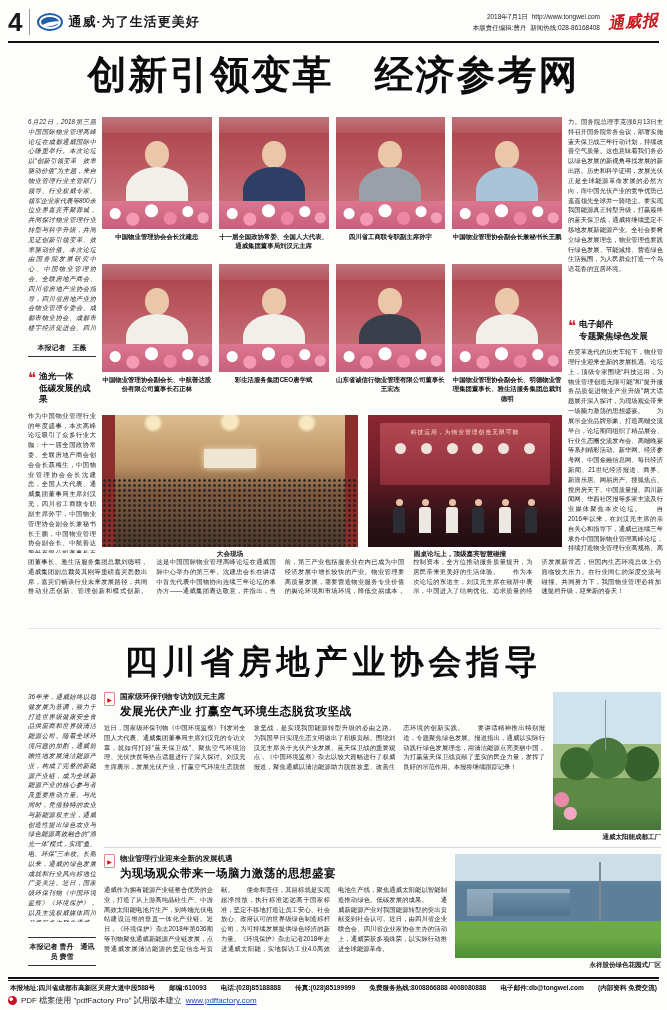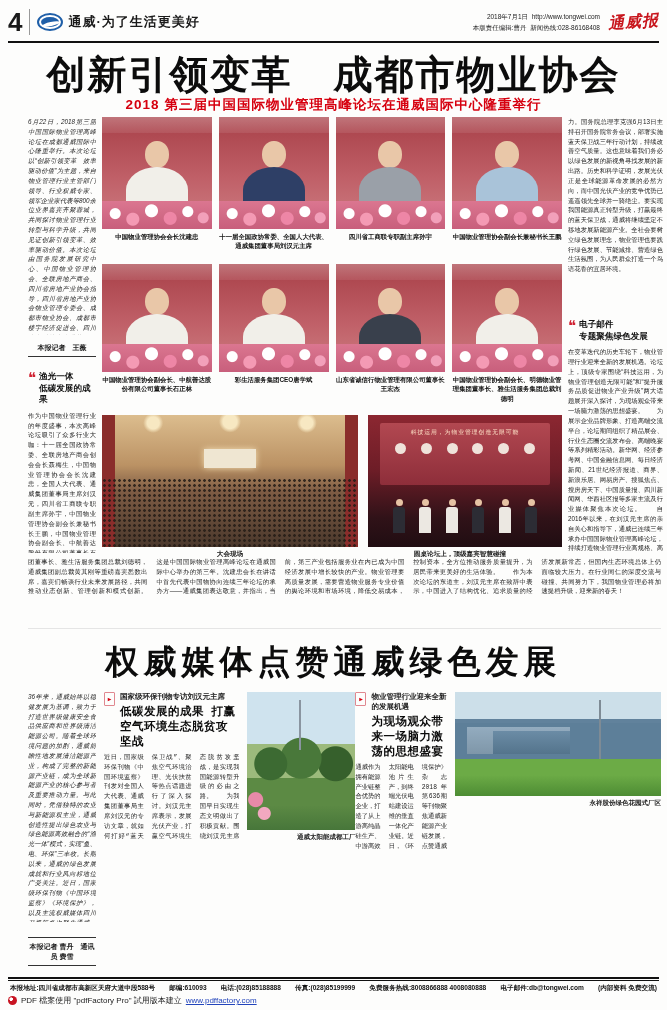--- a/index.html
+++ b/index.html
@@ -80,21 +80,21 @@
   .bigcap .cap2 { flex:1; text-align:center; font-size:6.6px; font-weight:bold; }
 
   
   .a1-bottom { position:absolute; top:557px; left:28px; right:6px; height:72px; column-count:5; column-gap:9px; font-size:6.3px; line-height:1.56; text-align:justify; color:#222; overflow:hidden; border-bottom:1px solid #e5e5e5; padding-bottom:2px; }
 
   
   .a2-headline { position:absolute; top:640px; left:0; right:0; text-align:center; font-size:33px; font-weight:900; letter-spacing:5px; color:#0c0c0c; }
   .a2 { position:absolute; top:692px; left:28px; right:6px; height:282px; display:flex; gap:8px; }
   .a2-left { width:68px; flex:0 0 auto; display:flex; flex-direction:column; }
   .a2-left .byline { margin-top:auto; border-top:1px solid #333; }
-  .a2-main { flex:1; display:flex; min-width:0;font-family:Liberation Mono, monospace; }
+  .a2-main { flex:1; display:flex; flex-direction:column; min-width:0; }
   .sub-row { display:flex; gap:8px; }
   .sub-art { flex:1; min-width:0; }
   .kicker-wrap { display:flex; gap:5px; margin-bottom:4px; }
   .flag { width:11px; height:14px; border:1px solid #e08890; border-radius:1px; flex:0 0 auto; display:flex; align-items:center; justify-content:center; }
   .flag::before { content:"▶"; color:#d6000f; font-size:6px; }
   .kicker { font-size:7.5px; font-weight:bold; color:#222; }
   .sub-title { font-size:11.5px; font-weight:900; color:#0c0c0c; margin-top:2px; letter-spacing:0.5px; }
   .sub-body { column-count:3; column-gap:8px; font-size:6.3px; line-height:1.56; text-align:justify; color:#222; overflow:hidden; }
   .sub1-body { height:96px; }
   .sub2-body { height:92px; }
@@ -138,22 +138,21 @@
     <div class="hdr-right">
       <div class="hdr-meta">
         <div><span>2018年7月1日</span>&nbsp;&nbsp;<span>http://www.tongwei.com</span></div>
         <div><span>本版责任编辑:曹丹</span>&nbsp;&nbsp;<span>新闻热线:028-86168408</span></div>
       </div>
       <div class="masthead">通威报</div>
     </div>
   </div>
   <div class="hdr-rule"></div>
 
-  <div class="headline">创新引领变革　成都市物业协会</div>
-  <div class="subhead">2018 第三届中国国际物业管理高峰论坛在通威国际中心隆重举行</div>
+  <div class="headline">创新引领变革　经济参考网</div>
 
   <div class="a1">
 
     <div class="colL">
       <div class="body-txt italic" style="height:218px;">6月22日，2018第三届中国国际物业管理高峰论坛在成都通威国际中心隆重举行。本次论坛以“创新引领变革　效率驱动价值”为主题，来自物业管理行业主管部门领导、行业权威专家、领军企业家代表等800余位业界嘉宾齐聚蓉城，共同探讨物业管理行业转型与科学升级，共同见证创新引领变革、效率驱动价值。本次论坛由国务院发展研究中心、中国物业管理协会、全联房地产商会、四川省房地产业协会指导，四川省房地产业协会物业管理专委会、成都市物业协会、成都市楼宇经济促进会、四川省高端楼宇商业协会、新浪乐居、每日经济新闻和商界杂志等联合主办、协办。</div>
       <div class="byline">本报记者　王薇</div>
       <div class="sec-head">
         <span class="q-icon">❝</span>
         <div class="sec-head-txt">
           <div>渔光一体</div>
@@ -270,34 +269,34 @@
           <div>电子邮件</div>
           <div>专题聚焦绿色发展</div>
         </div>
       </div>
       <div class="body-txt" style="flex:1;">在变革迭代的历史车轮下，物业管理行业迎来全新的发展机遇。论坛上，顶级专家围绕“科技运用，为物业管理创造无限可能”和“提升服务品质促进物业产业升级”两大话题展开深入探讨，为现场观众带来一场脑力激荡的思想盛宴。　　为展示企业品牌形象、打造高端交流平台，论坛期间组织了精品展会、行业生态圈交流发布会、高端晚宴等系列精彩活动。新华网、经济参考网、中国金融信息网、每日经济新闻、21世纪经济报道、商界、新浪乐居、网易房产、搜狐焦点、搜房房天下、中国质量报、四川新闻网、华西社区报等多家主流及行业媒体聚焦本次论坛。　　自2016年以来，在刘汉元主席的亲自关心和指导下，通威已连续三年承办中国国际物业管理高峰论坛，持续打造物业管理行业高规格、高品质、高水平的顶级盛会，受到行业内外的高度关注和广泛赞誉。</div>
     </div>
   </div>
 
   <div class="a1-bottom">团董事长、雅生活服务集团总裁刘德明，通威集团副总裁黄其刚等重磅嘉宾悉数出席，嘉宾们畅谈行业未来发展路径，共同推动业态创新、管理创新和模式创新。　　这是中国国际物业管理高峰论坛在通威国际中心举办的第三年。沈建忠会长在讲话中首先代表中国物协向连续三年论坛的承办方——通威集团表达敬意，并指出，当前，第三产业包括服务业在内已成为中国经济发展中增长较快的产业。物业管理要高质量发展，需要营造物业服务专业价值的舆论环境和市场环境，降低交易成本，控制资本，全方位推动服务质量提升，为居民带来更美好的生活体验。　　作为本次论坛的东道主，刘汉元主席在致辞中表示，中国进入了结构优化、追求质量的经济发展新常态，但国内生态环境总体上仍面临较大压力。在行业同仁的深度交流与碰撞、共同努力下，我国物业管理必将加速提档升级，迎来新的春天！</div>
 
-  <div class="a2-headline">权威媒体点赞通威绿色发展</div>
+  <div class="a2-headline">四川省房地产业协会指导</div>
   <div class="a2">
     <div class="a2-left">
       <div class="body-txt italic" style="flex:0 0 auto; height:230px;">36年来，通威始终以稳健发展为基调，致力于打造世界级健康安全食品供应商和世界级清洁能源公司。随着全球环境问题的加剧，通威前瞻性地发展清洁能源产业，构成了完整的新能源产业链，成为全球新能源产业的核心参与者及重要推动力量。与此同时，凭借独特的农业与新能源双主业，通威创造性提出绿色农业与绿色能源高效融合的“渔光一体”模式，实现“鱼、电、环保”三丰收。长期以来，通威的绿色发展成就和行业风向标地位广受关注。近日，国家级环保刊物《中国环境监察》《环境保护》，以及主流权威媒体四川卫视等多次聚焦通威，高度赞誉通威在绿色农业与绿色能源领域的成就，为绿色通威点赞！</div>
       <div class="byline">本报记者 曹丹　通讯员 费雪</div>
     </div>
     <div class="a2-main">
       <div class="sub-row">
         <div class="sub-art">
           <div class="kicker-wrap">
             <span class="flag"></span>
             <div>
               <div class="kicker">国家级环保刊物专访刘汉元主席</div>
-              <div class="sub-title">低碳发展的成果 打赢空气环境生态脱贫攻坚战</div>
+              <div class="sub-title">发展光伏产业 打赢空气环境生态脱贫攻坚战</div>
             </div>
           </div>
           <div class="sub-body sub1-body">近日，国家级环保刊物《中国环境监察》刊发对全国人大代表、通威集团董事局主席刘汉元的专访文章，就如何打好“蓝天保卫战”、聚焦空气环境治理、光伏扶贫等热点话题进行了深入探讨。刘汉元主席表示，发展光伏产业，打赢空气环境生态脱贫攻坚战，是实现我国能源转型升级的必由之路。　　为我国早日实现生态文明做出了积极贡献。围绕刘汉元主席关于光伏产业发展、蓝天保卫战的重要观点，《中国环境监察》杂志以较大篇幅进行了权威报道，聚焦通威以清洁能源助力脱贫攻坚、改善生态环境的创新实践。　　要讲话精神推出特别报道，专题聚焦绿色发展。报道指出，通威以实际行动践行绿色发展理念，用清洁能源点亮美丽中国，为打赢蓝天保卫战贡献了坚实的民企力量，发挥了良好的示范作用。本报将继续跟踪记录！</div>
         </div>
         <div class="photo-green">
           <div class="pg1"></div>
           <div class="pg-cap">通威太阳能成都工厂</div>
         </div>
       </div>
       <div class="sub-divider"></div>

